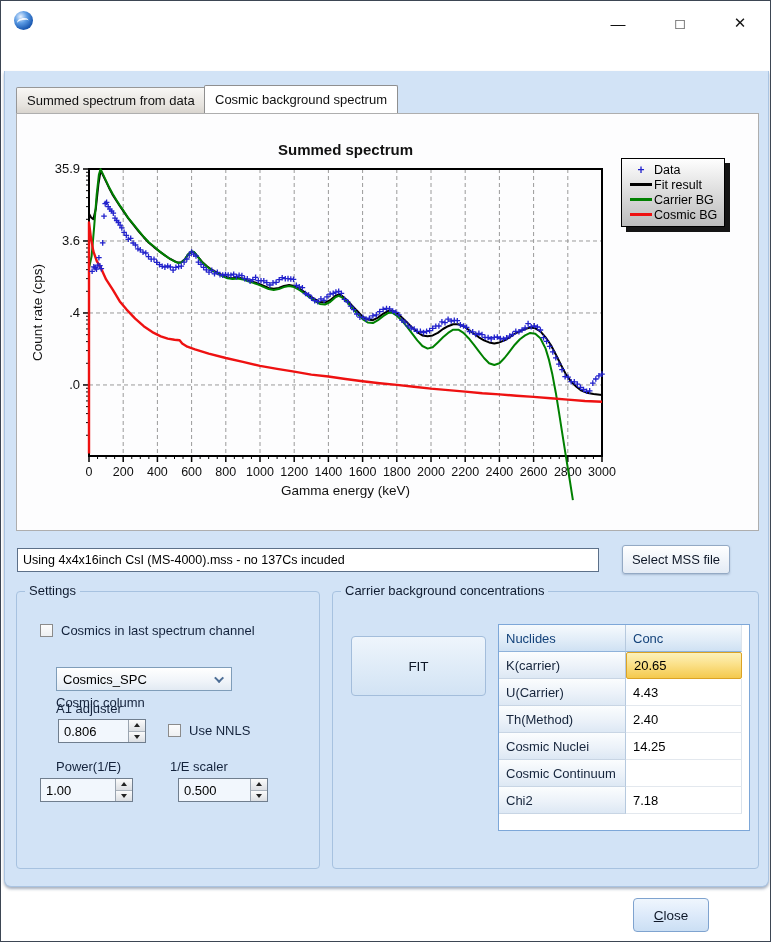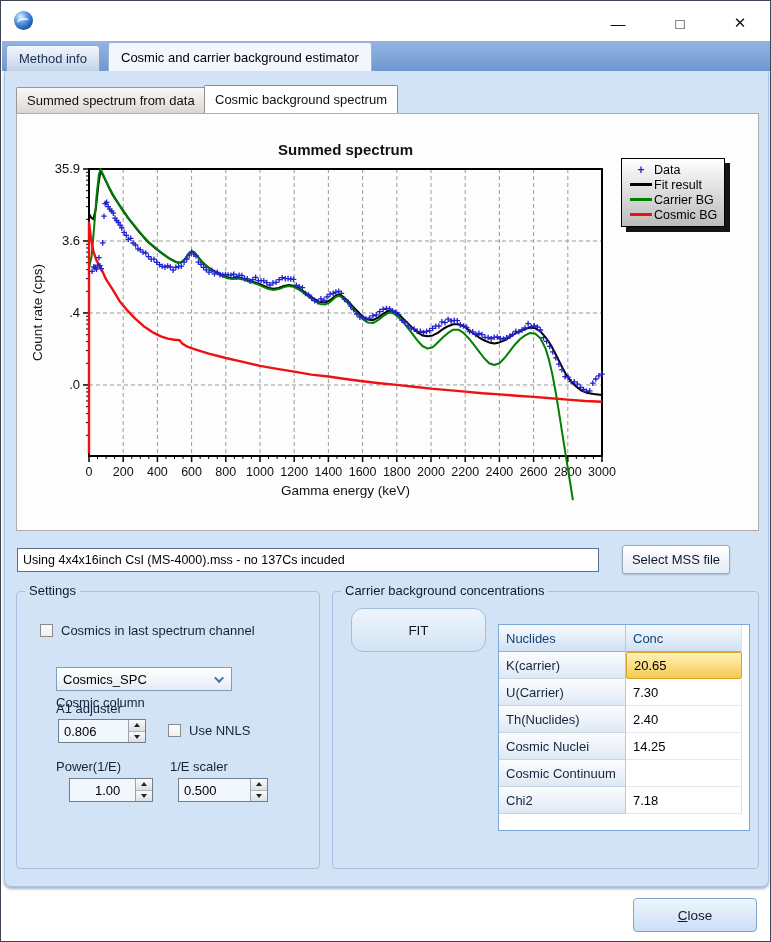--- a/index.html
+++ b/index.html
@@ -64,55 +64,51 @@
   
   .spin{position:absolute;height:24px;background:#f2f7fd;border:1px solid #707e8e;display:flex;align-items:center;}
   .spin-val{flex:1;font-size:13px;color:#000;padding-left:5px;}
   .spin-btns{width:17px;height:100%;display:flex;flex-direction:column;border-left:1px solid #9aa4b0;}
   .spin-b{flex:1;display:flex;align-items:center;justify-content:center;background:linear-gradient(180deg,#fbfbfb,#dcdfe3);
     border-bottom:1px solid #aab2bb;cursor:default;}
   .spin-b:last-child{border-bottom:none;}
   .tri-up{width:0;height:0;border-left:3.5px solid transparent;border-right:3.5px solid transparent;border-bottom:4px solid #222;}
   .tri-dn{width:0;height:0;border-left:3.5px solid transparent;border-right:3.5px solid transparent;border-top:4px solid #222;}
   
-  .btn-fit{position:absolute;left:18px;top:16px;width:135px;height:44px;font-size:13.5px;
-    background:linear-gradient(180deg,#eef5fc 0%,#e0ecf8 50%,#d2e3f4 100%);border:1px solid #a3bddb;border-radius:12px;}
+  .btn-fit{position:absolute;left:18px;top:44px;width:135px;height:60px;font-size:13.5px;
+    background:linear-gradient(180deg,#eef5fc 0%,#e0ecf8 50%,#d2e3f4 100%);border:1px solid #a3bddb;border-radius:4px;}
   .dtable{position:absolute;left:165px;top:32px;width:252px;height:207px;background:#fff;border:1px solid #7da7d8;overflow:hidden;}
   .trow{display:flex;height:27px;}
   .thead .tlabel,.thead .tval{background:linear-gradient(180deg,#f6fafd 0%,#e2edf8 55%,#cfe1f3 100%);
     color:#13427a;border-bottom:1px solid #8eb2da;}
   .tlabel{width:127px;display:flex;align-items:center;padding-left:7px;font-size:13px;color:#16253c;
     background:linear-gradient(180deg,#fbfdfe 0%,#ecf2f9 55%,#dde8f4 100%);
     border-right:1px solid #b6c9de;border-bottom:1px solid #c8d5e4;}
   .tval{width:116px;display:flex;align-items:center;padding-left:7px;font-size:13px;color:#000;background:#fff;
     border-right:1px solid #dbe3ec;border-bottom:1px solid #e3e8ee;}
   .tval.hl{background:linear-gradient(180deg,#fdf2bb 0%,#fbe18a 45%,#f4c94e 100%);
     border:1px solid #dba325;border-radius:2px;}
   
-  .btn-close{position:absolute;left:632px;top:897px;width:124px;height:34px;font-size:13.5px;
+  .btn-close{position:absolute;left:632px;top:897px;width:76px;height:34px;font-size:13.5px;
     background:linear-gradient(180deg,#eff6fd 0%,#ddeafa 50%,#cbdff4 100%);border:1px solid #7fa3cf;border-radius:4px;}
   .btn-close .cap{display:block;}
   .btn-close .cap::first-letter{text-decoration:underline;}
 </style>
 </head>
 <body>
 
 <div class="window">
 
   <div class="titlebar">
     <div class="app-icon"></div>
     <div class="win-btn win-min">—</div>
     <div class="win-btn win-max">□</div>
     <div class="win-btn win-close">✕</div>
   </div>
 
-  <div class="tabstrip-outer">
-    <div class="tab-outer t0">Method info</div>
-    <div class="tab-outer t1 active">Cosmic and carrier background estimator</div>
-  </div>
 
   <div class="page-outer">
 
     <div class="tab-inner i1">Cosmic background spectrum</div>
     <div class="tab-inner i0">Summed spectrum from data</div>
 
     <div class="chart-panel">
       <svg id="chart-svg" class="chart-svg" width="731" height="406">
           <defs>
             <clipPath id="plotclip">
@@ -313,21 +309,21 @@
               <i class="tri-up"></i>
             </span>
           <span class="spin-b">
               <i class="tri-dn"></i>
             </span>
         </span>
       </div>
       <span class="checkbox" style="left:151px;top:132px;"></span>
       <span class="lbl" style="left:172px;top:131px;">Use NNLS</span>
       <span class="lbl" style="left:39px;top:167px;">Power(1/E)</span>
-      <div class="spin" style="left:52px;top:186px;width:84px;padding-left:20px;">
+      <div class="spin" style="left:23px;top:186px;width:93px;">
         <span class="spin-val">1.00</span>
         <span class="spin-btns">
           <span class="spin-b">
               <i class="tri-up"></i>
             </span>
           <span class="spin-b">
               <i class="tri-dn"></i>
             </span>
         </span>
       </div>
@@ -352,24 +348,24 @@
         <div class="trow thead">
           <div class="tlabel">Nuclides</div>
           <div class="tval">Conc</div>
         </div>
         <div class="trow">
           <div class="tlabel">K(carrier)</div>
           <div class="tval hl">20.65</div>
         </div>
         <div class="trow">
           <div class="tlabel">U(Carrier)</div>
-          <div class="tval">7.30</div>
-        </div>
-        <div class="trow">
-          <div class="tlabel">Th(Nuclides)</div>
+          <div class="tval">4.43</div>
+        </div>
+        <div class="trow">
+          <div class="tlabel">Th(Method)</div>
           <div class="tval">2.40</div>
         </div>
         <div class="trow">
           <div class="tlabel">Cosmic Nuclei</div>
           <div class="tval">14.25</div>
         </div>
         <div class="trow">
           <div class="tlabel">Cosmic Continuum</div>
           <div class="tval"></div>
         </div>

